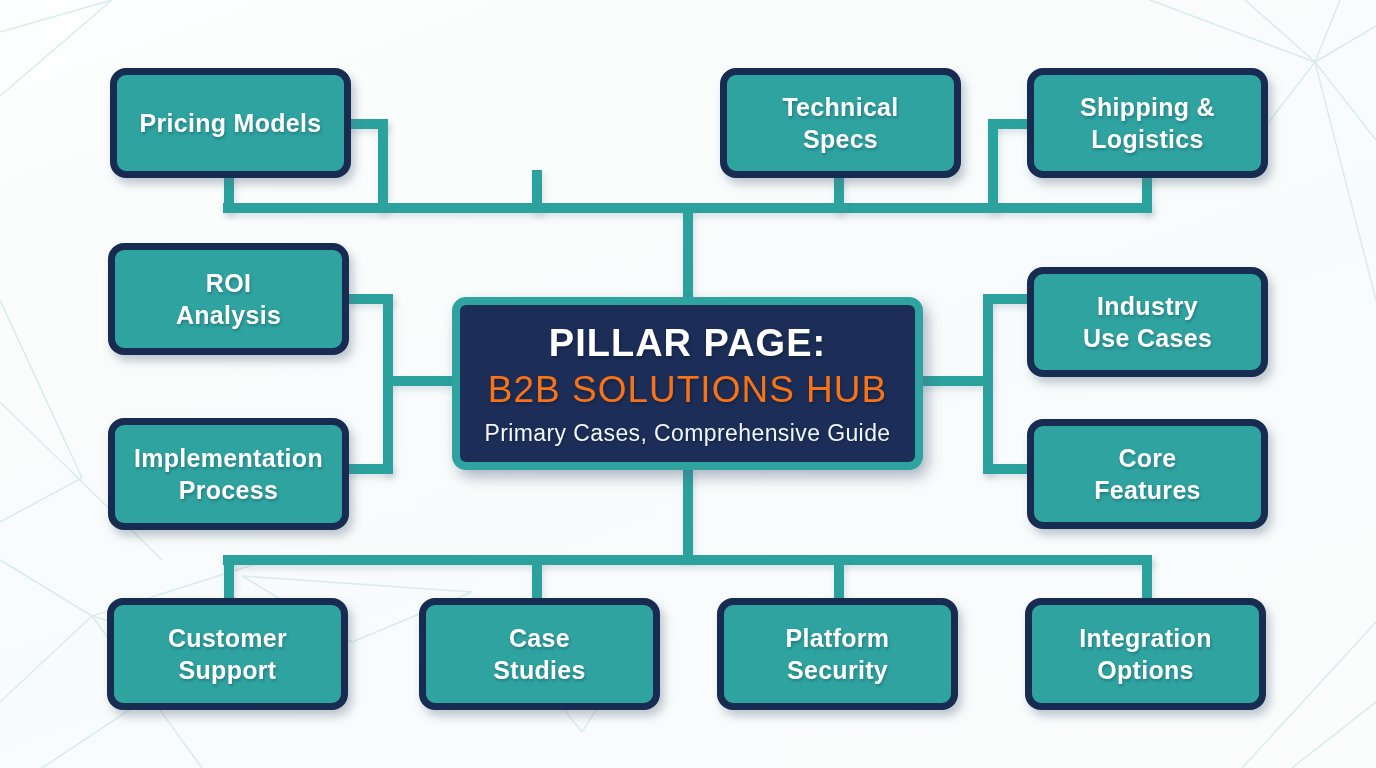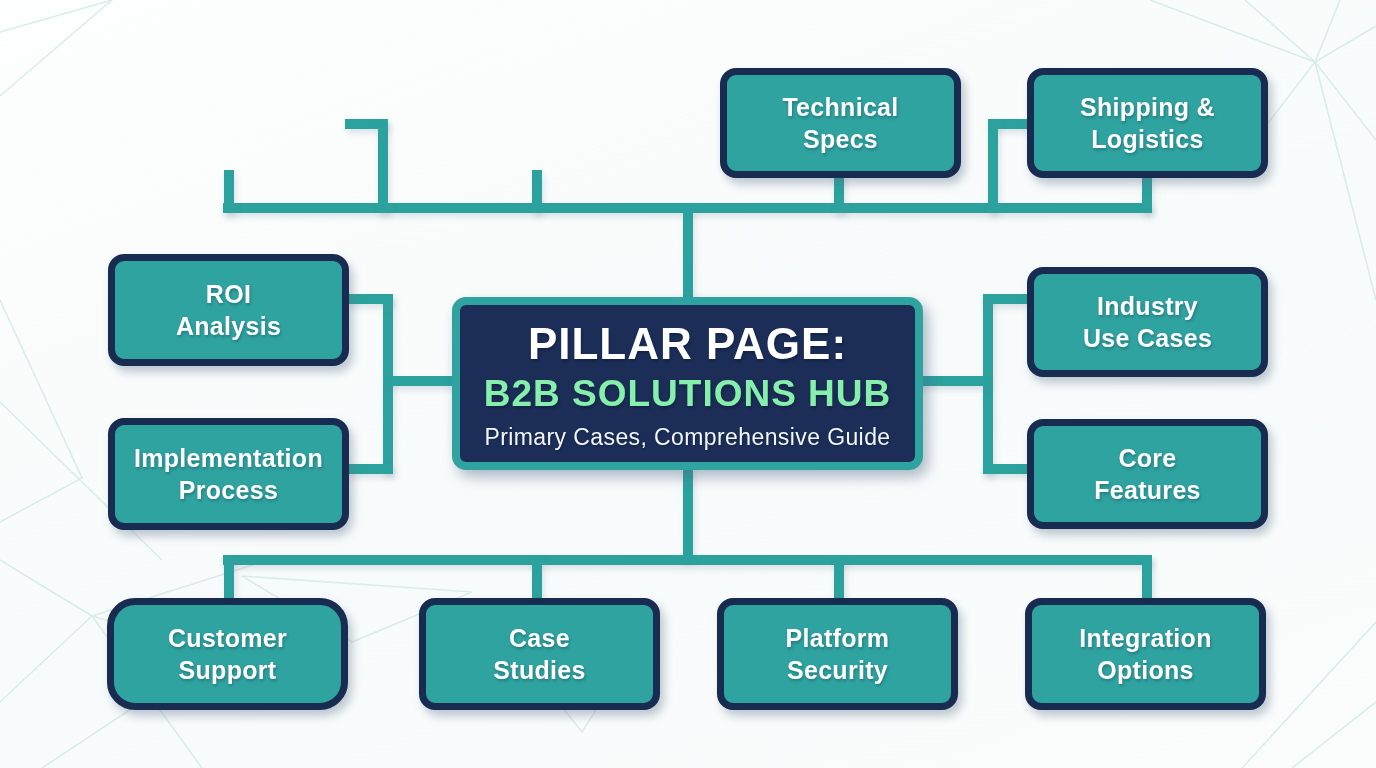--- a/index.html
+++ b/index.html
@@ -26,43 +26,43 @@
   }
   .node-label{
     color:#ffffff;font-size:25px;font-weight:700;line-height:1.3;
     text-align:center;white-space:pre-line;letter-spacing:0.3px;
     text-shadow:1px 2px 3px rgba(10,35,60,0.30);
   }
   .p-pricing{left:110px;top:68px;}
   .p-compliance{left:417px;top:68px;}
   .p-technical{left:720px;top:68px;}
   .p-shipping{left:1027px;top:68px;}
-  .p-roi{left:108px;top:243px;height:112px;margin-top:11px;}
+  .p-roi{left:108px;top:243px;height:112px;}
   .p-implementation{left:108px;top:418px;height:112px;justify-content:center;}
   .p-industry{left:1027px;top:243px;margin-top:24px;}
   .p-core{left:1027px;top:419px;}
-  .p-customer{left:107px;top:598px;height:112px;border-radius:28px;}
+  .p-customer{left:107px;top:598px;height:112px;}
   .p-case{left:419px;top:598px;height:112px;}
   .p-platform{left:717px;top:598px;height:112px;}
   .p-integration{left:1025px;top:598px;height:112px;}
 
   
   .center-node{
     position:absolute;z-index:3;left:452px;top:297px;width:471px;height:173px;
     background:#1c2e57;border:8px solid #2fa3a0;border-radius:14px;
     box-sizing:border-box;display:flex;flex-direction:column;
     align-items:center;justify-content:center;
     box-shadow:5px 7px 14px rgba(80,100,130,0.45);
   }
   .center-line1{
-    color:#fff;font-size:44px;font-weight:700;letter-spacing:1px;line-height:1.25;
+    color:#fff;font-size:38px;font-weight:700;letter-spacing:1px;line-height:1.25;
     text-shadow:1px 2px 3px rgba(0,15,40,0.35);
   }
   .center-line2{
-    color:#86efac;font-size:37px;font-weight:700;letter-spacing:1px;line-height:1.25;
+    color:#f97316;font-size:37px;font-weight:400;letter-spacing:1px;line-height:1.25;
     text-shadow:1px 2px 3px rgba(0,15,40,0.35);
   }
   .center-subtitle{
     color:#f2f7fa;font-size:23px;font-weight:400;letter-spacing:0.4px;margin-top:7px;
     text-shadow:1px 1px 2px rgba(0,15,40,0.3);
   }
 </style>
 </head>
 <body>
 
@@ -119,20 +119,23 @@
   <div class="conn h" style="left:983px;top:464px;width:49px;"></div>
   <div class="conn h" style="left:916px;top:376px;width:72px;"></div>
 
   <div class="conn v" style="left:683px;top:467px;height:93px;"></div>
   <div class="conn h" style="left:223px;top:555px;width:929px;"></div>
   <div class="conn v" style="left:224px;top:555px;height:47px;"></div>
   <div class="conn v" style="left:532px;top:555px;height:47px;"></div>
   <div class="conn v" style="left:834px;top:555px;height:47px;"></div>
   <div class="conn v" style="left:1142px;top:555px;height:47px;"></div>
 
+  <div class="node p-pricing">
+    <span class="node-label">Pricing Models</span>
+  </div>
   <div class="node p-technical">
     <span class="node-label">Technical
 Specs</span>
   </div>
   <div class="node p-shipping">
     <span class="node-label">Shipping &amp;
 Logistics</span>
   </div>
   <div class="node p-roi">
     <span class="node-label">ROI

